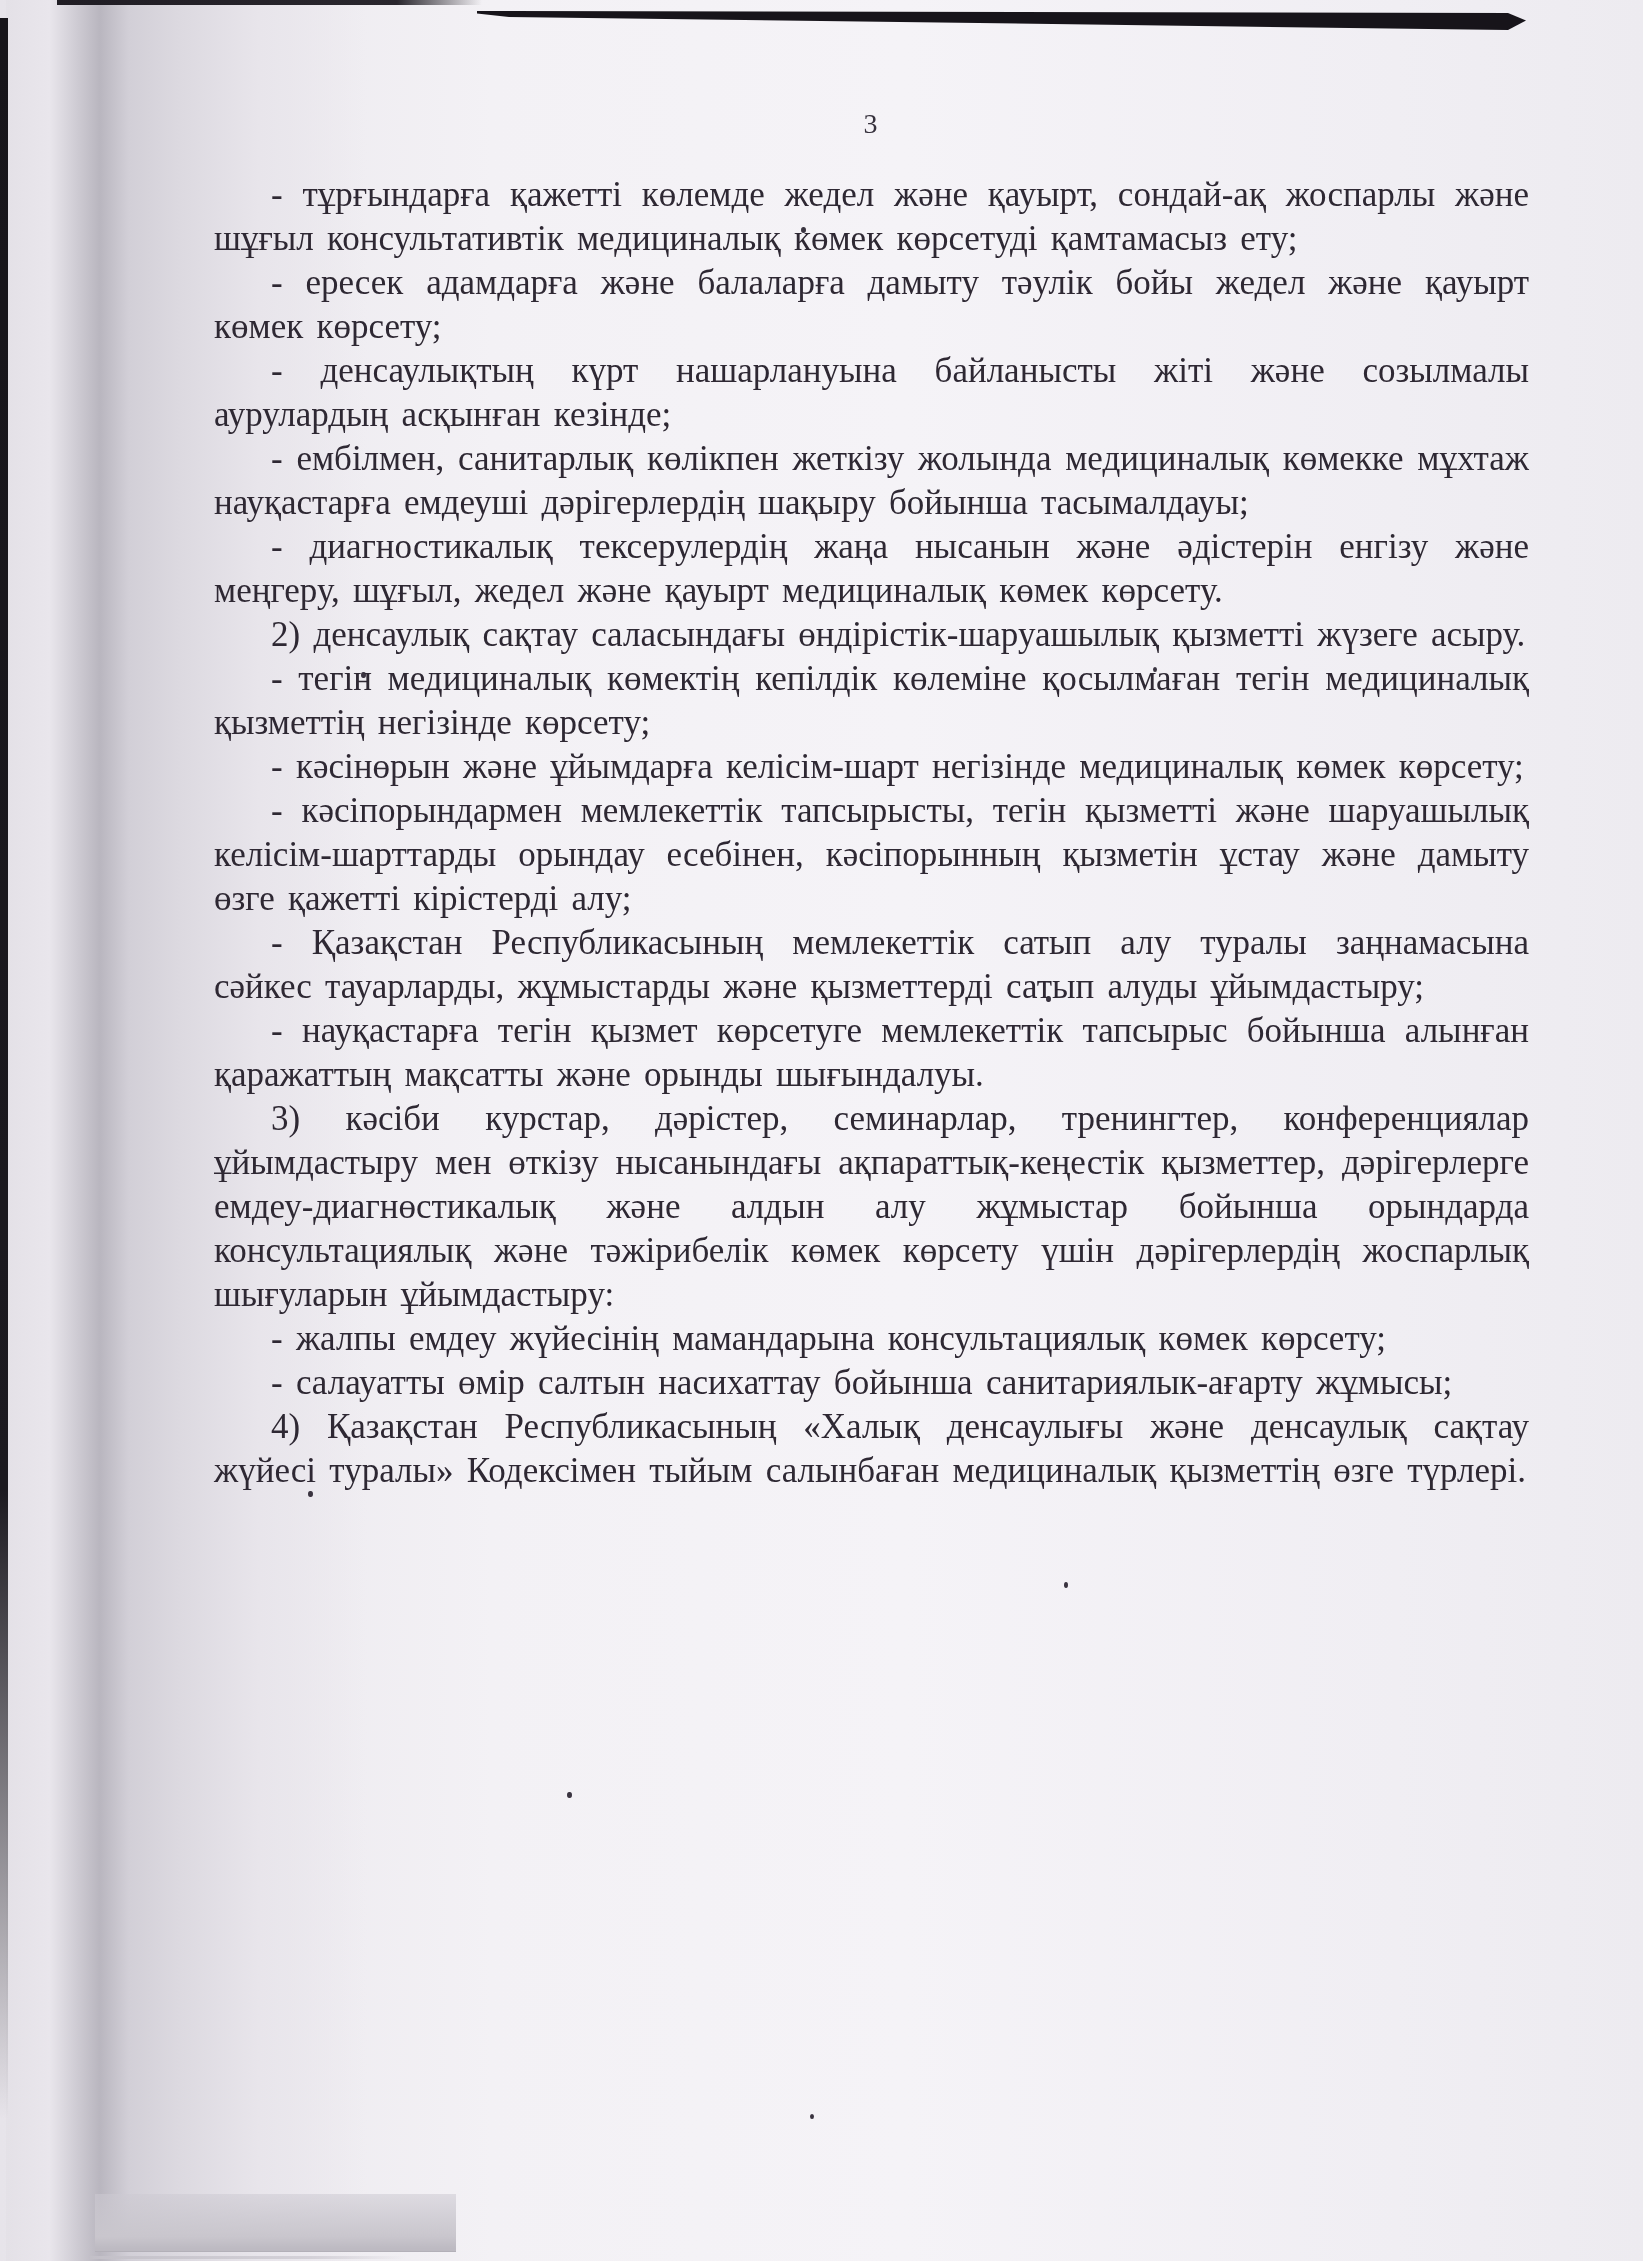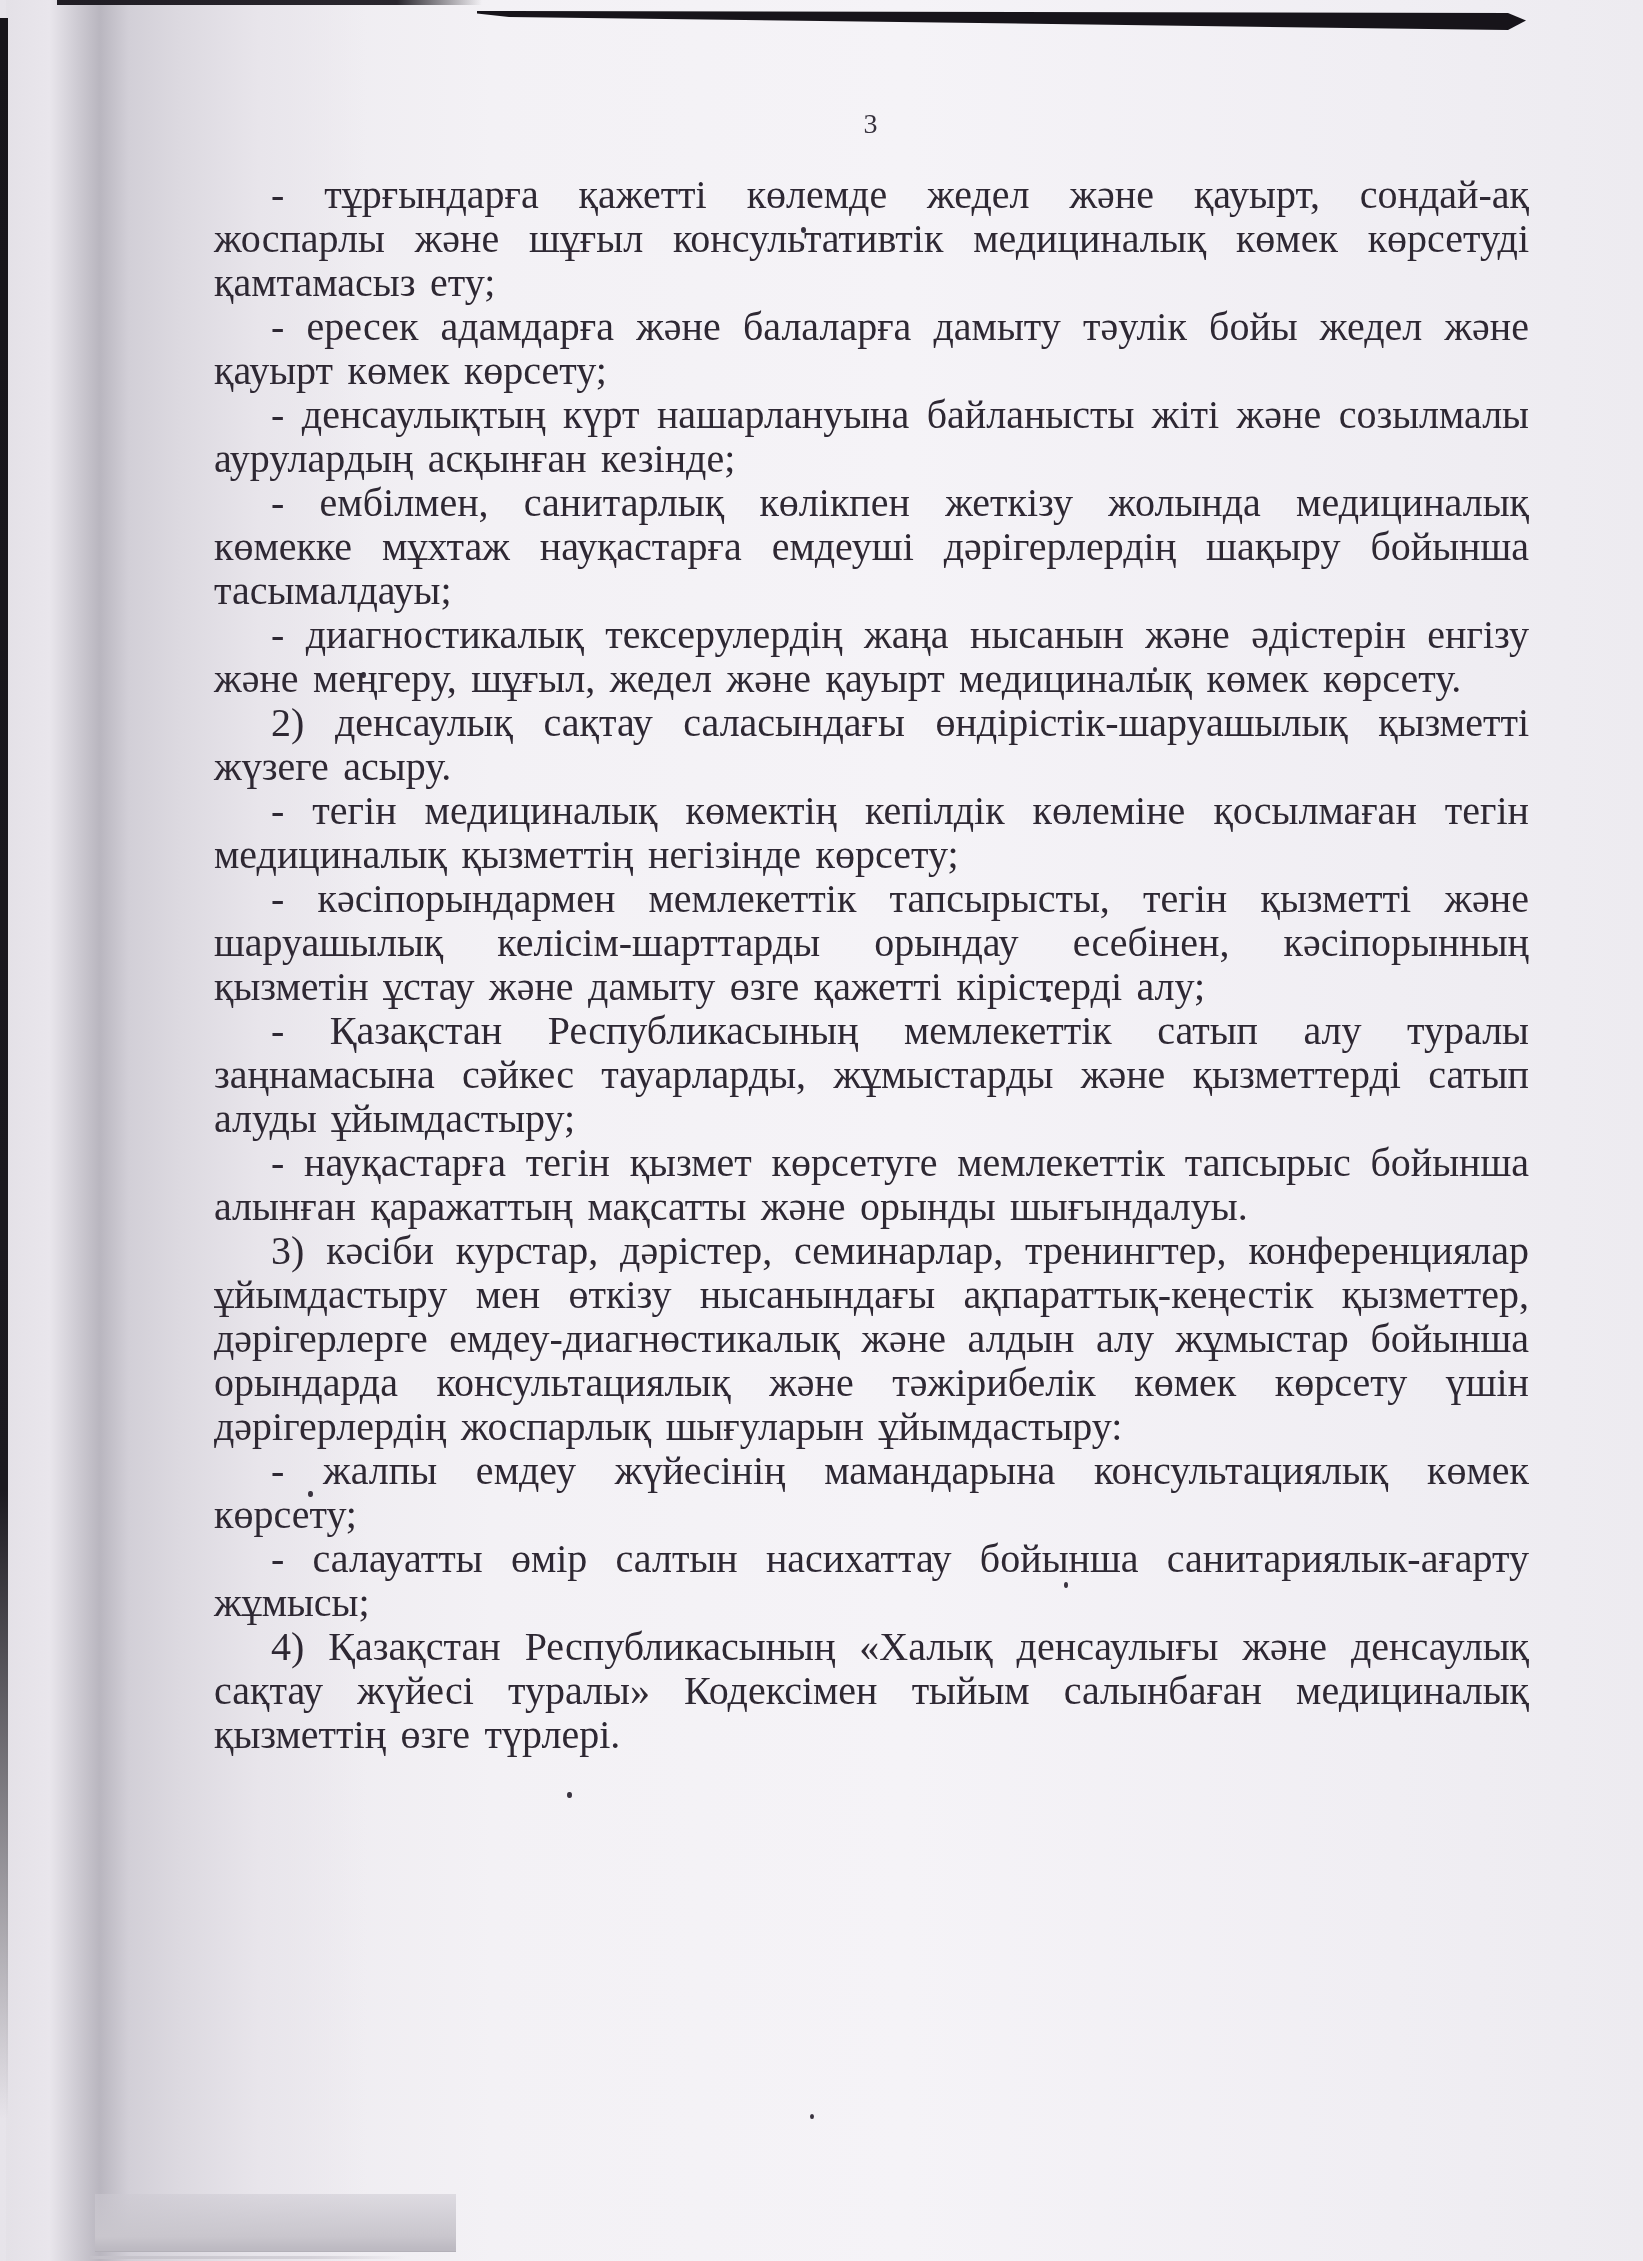--- a/index.html
+++ b/index.html
@@ -37,21 +37,21 @@
   .bottom-line{
     position:absolute;left:90px;top:2256px;width:316px;height:2.6px;
     background:linear-gradient(90deg,#c3c0c8,#d4d1d8 70%,rgba(212,209,216,0) 100%);
   }
   .page-number{
     position:absolute;left:213px;top:108px;width:1315px;
     text-align:center;font-size:28px;color:#36313c;
   }
   .content{
     position:absolute;left:214px;top:173px;width:1315px;
-    font-size:40px;line-height:44px;color:#2e2833;
+    font-size:35px;line-height:44px;color:#2e2833;
     text-align:justify;word-spacing:4.5px;
   }
   .content p{margin:0;text-indent:57px;}
   .speck{position:absolute;background:#3a3440;border-radius:50%;}
 </style>
 </head>
 <body>
 
 <div class="spine-shadow"></div>
 <div class="page-left-edge"></div>
@@ -72,20 +72,21 @@
 <div class="page-number">3</div>
 
 <div class="content">
   <p>- тұрғындарға қажетті көлемде жедел және қауырт, сондай-ақ жоспарлы және шұғыл консультативтік медициналық көмек көрсетуді қамтамасыз ету;</p>
   <p>- ересек адамдарға және балаларға дамыту тәулік бойы жедел және қауырт көмек көрсету;</p>
   <p>- денсаулықтың күрт нашарлануына байланысты жіті және созылмалы аурулардың асқынған кезінде;</p>
   <p>- ембілмен, санитарлық көлікпен жеткізу жолында медициналық көмекке мұхтаж науқастарға емдеуші дәрігерлердің шақыру бойынша тасымалдауы;</p>
   <p>- диагностикалық тексерулердің жаңа нысанын және әдістерін енгізу және меңгеру, шұғыл, жедел және қауырт медициналық көмек көрсету.</p>
   <p>2) денсаулық сақтау саласындағы өндірістік-шаруашылық қызметті жүзеге асыру.</p>
   <p>- тегін медициналық көмектің кепілдік көлеміне қосылмаған тегін медициналық қызметтің негізінде көрсету;</p>
+  <p>- кәсінөрын және ұйымдарға келісім-шарт негізінде медициналық көмек көрсету;</p>
   <p>- кәсіпорындармен мемлекеттік тапсырысты, тегін қызметті және шаруашылық келісім-шарттарды орындау есебінен, кәсіпорынның қызметін ұстау және дамыту өзге қажетті кірістерді алу;</p>
   <p>- Қазақстан Республикасының мемлекеттік сатып алу туралы заңнамасына сәйкес тауарларды, жұмыстарды және қызметтерді сатып алуды ұйымдастыру;</p>
   <p>- науқастарға тегін қызмет көрсетуге мемлекеттік тапсырыс бойынша алынған қаражаттың мақсатты және орынды шығындалуы.</p>
   <p>3) кәсіби курстар, дәрістер, семинарлар, тренингтер, конференциялар ұйымдастыру мен өткізу нысанындағы ақпараттық-кеңестік қызметтер, дәрігерлерге емдеу-диагнөстикалық және алдын алу жұмыстар бойынша орындарда консультациялық және тәжірибелік көмек көрсету үшін дәрігерлердің жоспарлық шығуларын ұйымдастыру:</p>
   <p>- жалпы емдеу жүйесінің мамандарына консультациялық көмек көрсету;</p>
   <p>- салауатты өмір салтын насихаттау бойынша санитариялык-ағарту жұмысы;</p>
   <p>4) Қазақстан Республикасының «Халық денсаулығы және денсаулық сақтау жүйесі туралы» Кодексімен тыйым салынбаған медициналық қызметтің өзге түрлері.</p>
 </div>
 
 

